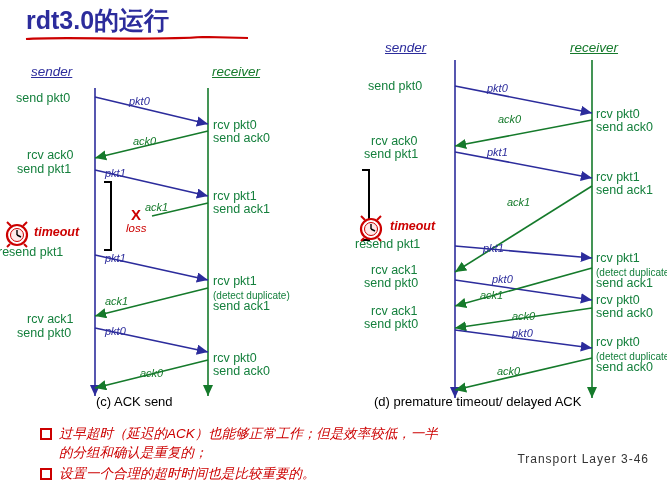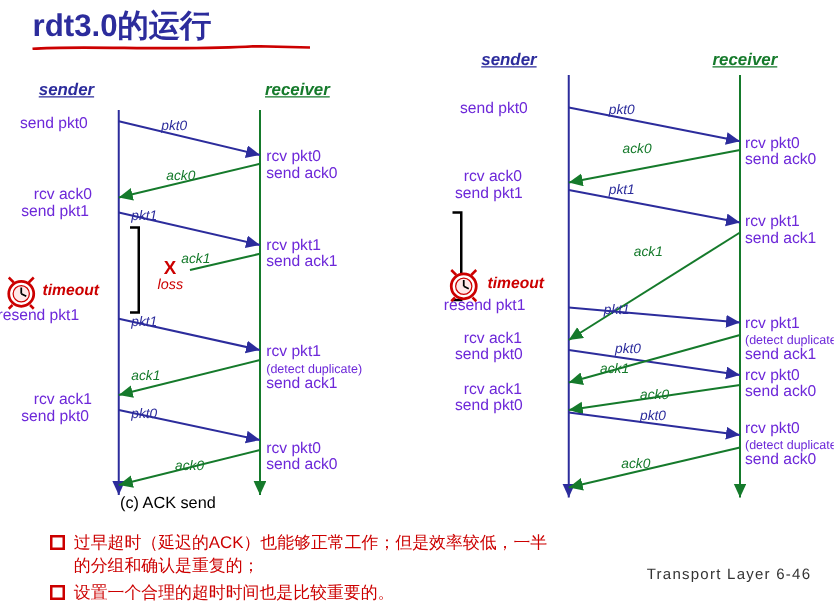--- a/index.html
+++ b/index.html
@@ -17,24 +17,24 @@
     position:absolute; left:26px; top:4px;
     font-size:25px; color:#2c2c9c; font-weight:bold;
     letter-spacing:0px;
   }
   .title-underline {
     position:absolute; left:24px; top:36px; width:226px; height:5px;
   }
 
   svg.layer { position:absolute; left:0; top:0; width:667px; height:490px; pointer-events:none; }
 
-  .lbl { position:absolute; font-size:12.5px; color:#6d28d9; white-space:nowrap; line-height:13px; }
+  .lbl { position:absolute; font-size:12.5px; color:#15803d; white-space:nowrap; line-height:13px; }
   .lbl.small { font-size:10px; }
   .hdr {
-    position:absolute; font-size:13.5px; font-style:italic; font-weight:bold;
+    position:absolute; font-size:13.5px; font-style:italic; font-weight:normal;
     text-decoration:underline; white-space:nowrap;
   }
   .hdr.sender { color:#2c2c9c; }
   .hdr.receiver { color:#157a2b; }
 
   .pkt { position:absolute; font-size:11px; color:#2c2c9c; font-style:italic; white-space:nowrap;text-align:right; }
   .ack { position:absolute; font-size:11px; color:#157a2b; font-style:italic; white-space:nowrap; }
 
   .timeout-lbl {
     position:absolute; font-size:12.5px; color:#cc0000; font-style:italic; font-weight:bold;
@@ -47,20 +47,21 @@
 
   .bullets { position:absolute; left:40px; top:424px; width:600px; }
   .bullet-row { display:flex; align-items:flex-start; margin-bottom:2px; }
   .bullet-sq {
     width:8px; height:8px; border:2px solid #cc0000; margin-right:7px;
     flex:0 0 auto; margin-top:4px;
   }
   .bullet-txt {
     font-size:13.5px; color:#cc0000; line-height:19px;
     font-family:"Liberation Sans", sans-serif;
+    font-style:italic;
   }
   .bullet-txt .ind { display:block; }
 
   .footer {
     position:absolute; right:18px; top:452px;
     font-size:12px; color:#333; letter-spacing:1px; white-space:nowrap;
   }
 
   
   .clock { position:absolute; width:30px; height:30px; }
@@ -220,32 +221,33 @@
     <line x1="5" y1="4" x2="9" y2="8" stroke="#cc0000" stroke-width="2"></line>
     <line x1="25" y1="4" x2="21" y2="8" stroke="#cc0000" stroke-width="2"></line>
     <circle cx="15" cy="17" r="10" fill="#ffffff" stroke="#cc0000" stroke-width="2.2"></circle>
     <circle cx="15" cy="17" r="6.5" fill="#ffe9e9" stroke="#cc0000" stroke-width="1"></circle>
     <line x1="15" y1="17" x2="15" y2="12" stroke="#000" stroke-width="1.4"></line>
     <line x1="15" y1="17" x2="19" y2="19" stroke="#000" stroke-width="1.4"></line>
     <line x1="8" y1="26" x2="5" y2="29" stroke="#cc0000" stroke-width="2"></line>
     <line x1="22" y1="26" x2="25" y2="29" stroke="#cc0000" stroke-width="2"></line>
   </svg>
 
+  <div class="caption" style="left:374px; top:394px;">(d) premature timeout/ delayed ACK</div>
 
   <div class="bullets">
     <div class="bullet-row">
       <div class="bullet-sq"></div>
       <div class="bullet-txt">
         <span class="ind">过早超时（延迟的ACK）也能够正常工作；但是效率较低，一半</span>
         <span class="ind">的分组和确认是重复的；</span>
       </div>
     </div>
     <div class="bullet-row">
       <div class="bullet-sq"></div>
       <div class="bullet-txt">
         <span class="ind">设置一个合理的超时时间也是比较重要的。</span>
       </div>
     </div>
   </div>
 
-  <div class="footer">Transport Layer   6-46</div>
+  <div class="footer">Transport Layer   3-46</div>
 
 </div>
 
 </body></html>

